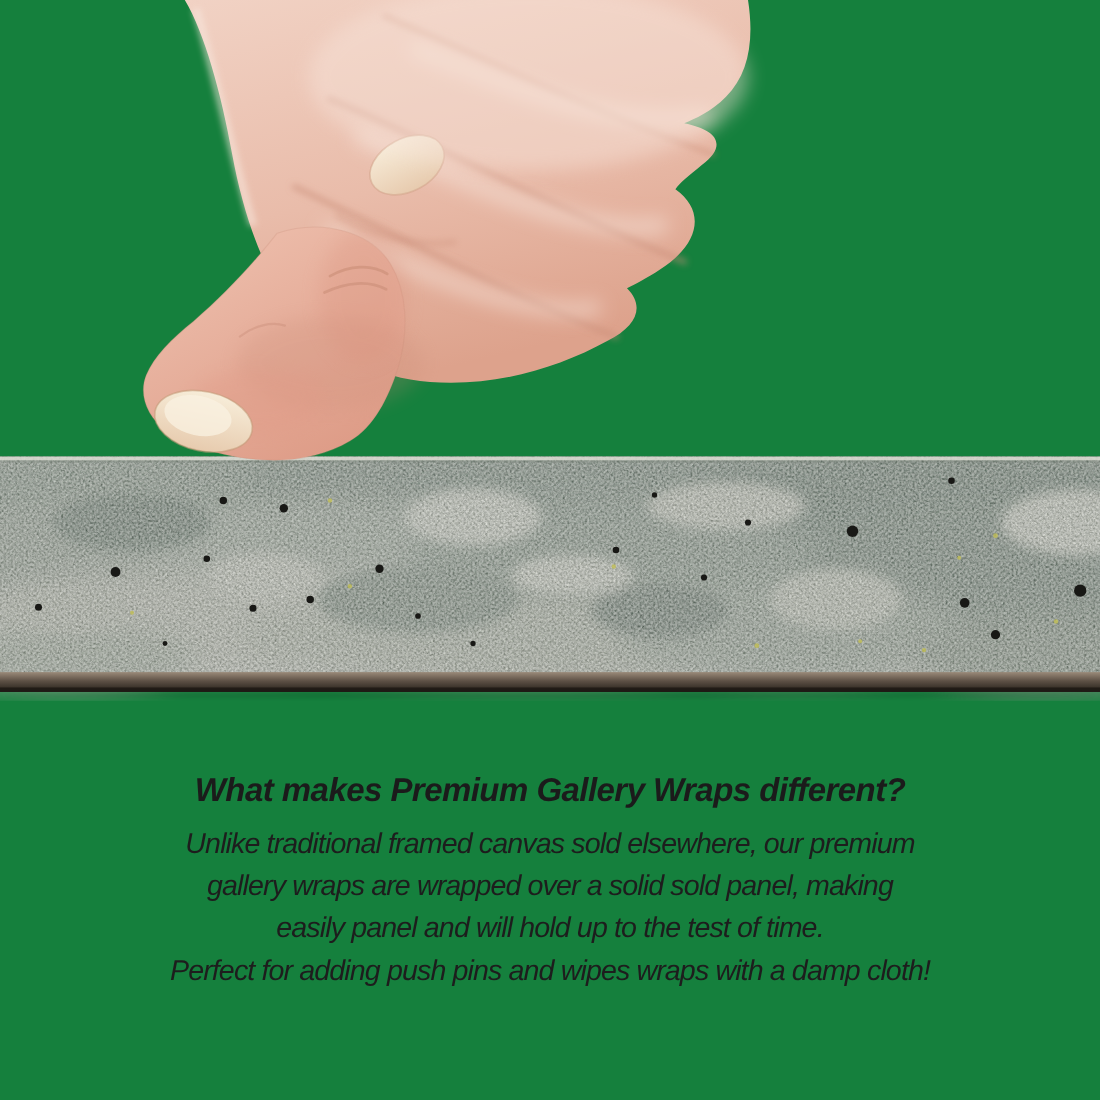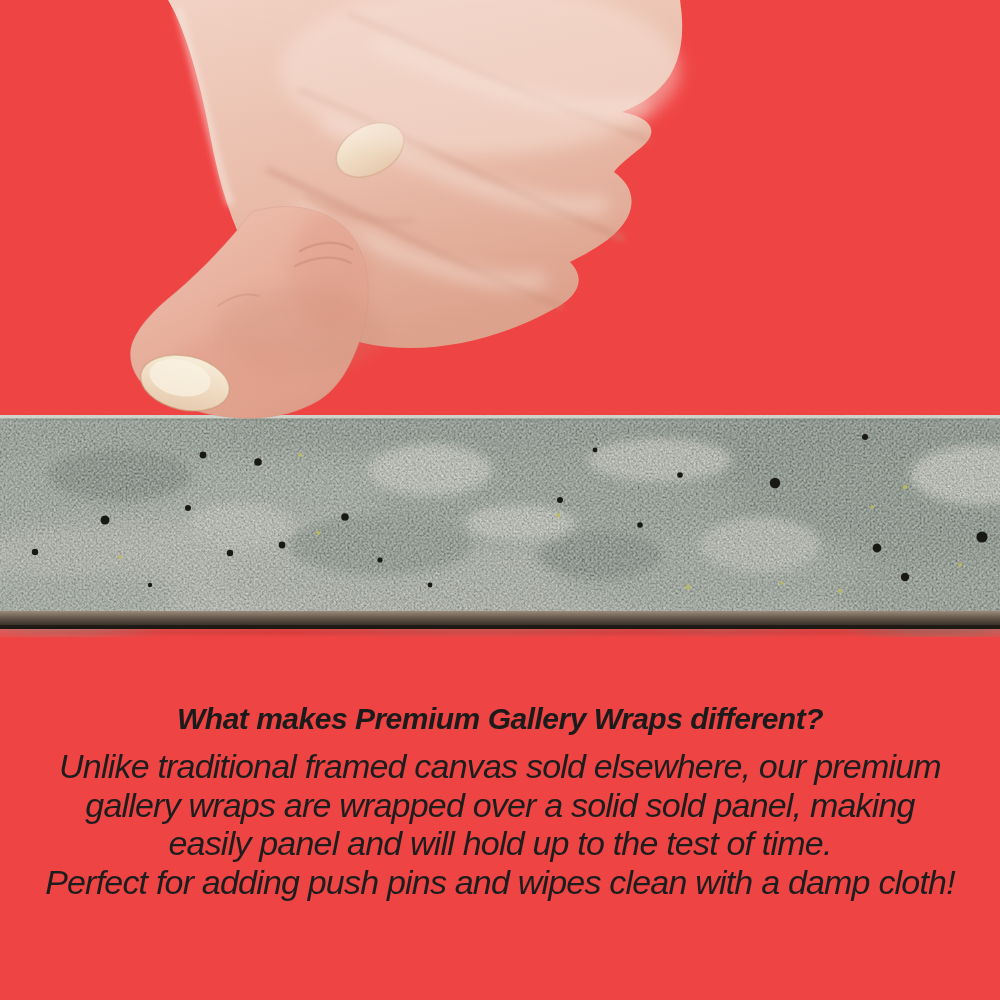--- a/index.html
+++ b/index.html
@@ -1,33 +1,33 @@
 <!DOCTYPE html>
 <html><head>
 <meta charset="utf-8">
 <style>
   html,body{margin:0;padding:0;background:#ffffff;}
   .stage{
     position:relative;width:1000px;height:1000px;margin:0 auto;
-    background:#ef4444;overflow:hidden;
+    background:#15803d;overflow:hidden;
     font-family:"Liberation Sans",sans-serif;
   }
   .photo-area{position:absolute;left:0;top:0;width:1000px;height:660px;}
   .strip-svg{position:absolute;left:0;top:415px;z-index:1;display:block;}
   .hand-svg{position:absolute;left:0;top:0;z-index:2;display:block;}
   .caption{
     position:absolute;left:0;top:699px;width:1000px;z-index:3;
     text-align:center;font-style:italic;color:#1d1d1d;
   }
   .caption-heading{
     margin:0 0 8px 0;font-size:30px;font-weight:600;
     letter-spacing:-0.5px;line-height:40px;color:#1b1b1b;
   }
   .caption-line{
-    font-size:34px;line-height:38.5px;letter-spacing:-0.8px;
+    font-size:26px;line-height:38.5px;letter-spacing:-0.8px;
     font-weight:400;color:#1d1d1d;white-space:nowrap;
   }
 </style>
 </head>
 <body>
 
 <div class="stage">
 
   <div class="photo-area">
 
@@ -222,16 +222,16 @@
         <ellipse cx="179" cy="379" rx="31" ry="18" fill="#f9f1e2" opacity="0.75"></ellipse>
       </g>
     </svg>
   </div>
 
   <div class="caption">
     <h2 class="caption-heading">What makes Premium Gallery Wraps different?</h2>
     <div class="caption-line">Unlike traditional framed canvas sold elsewhere, our premium</div>
     <div class="caption-line">gallery wraps are wrapped over a solid sold panel, making</div>
     <div class="caption-line">easily panel and will hold up to the test of time.</div>
-    <div class="caption-line">Perfect for adding push pins and wipes clean with a damp cloth!</div>
+    <div class="caption-line">Perfect for adding push pins and wipes wraps with a damp cloth!</div>
   </div>
 
 </div>
 
 </body></html>

